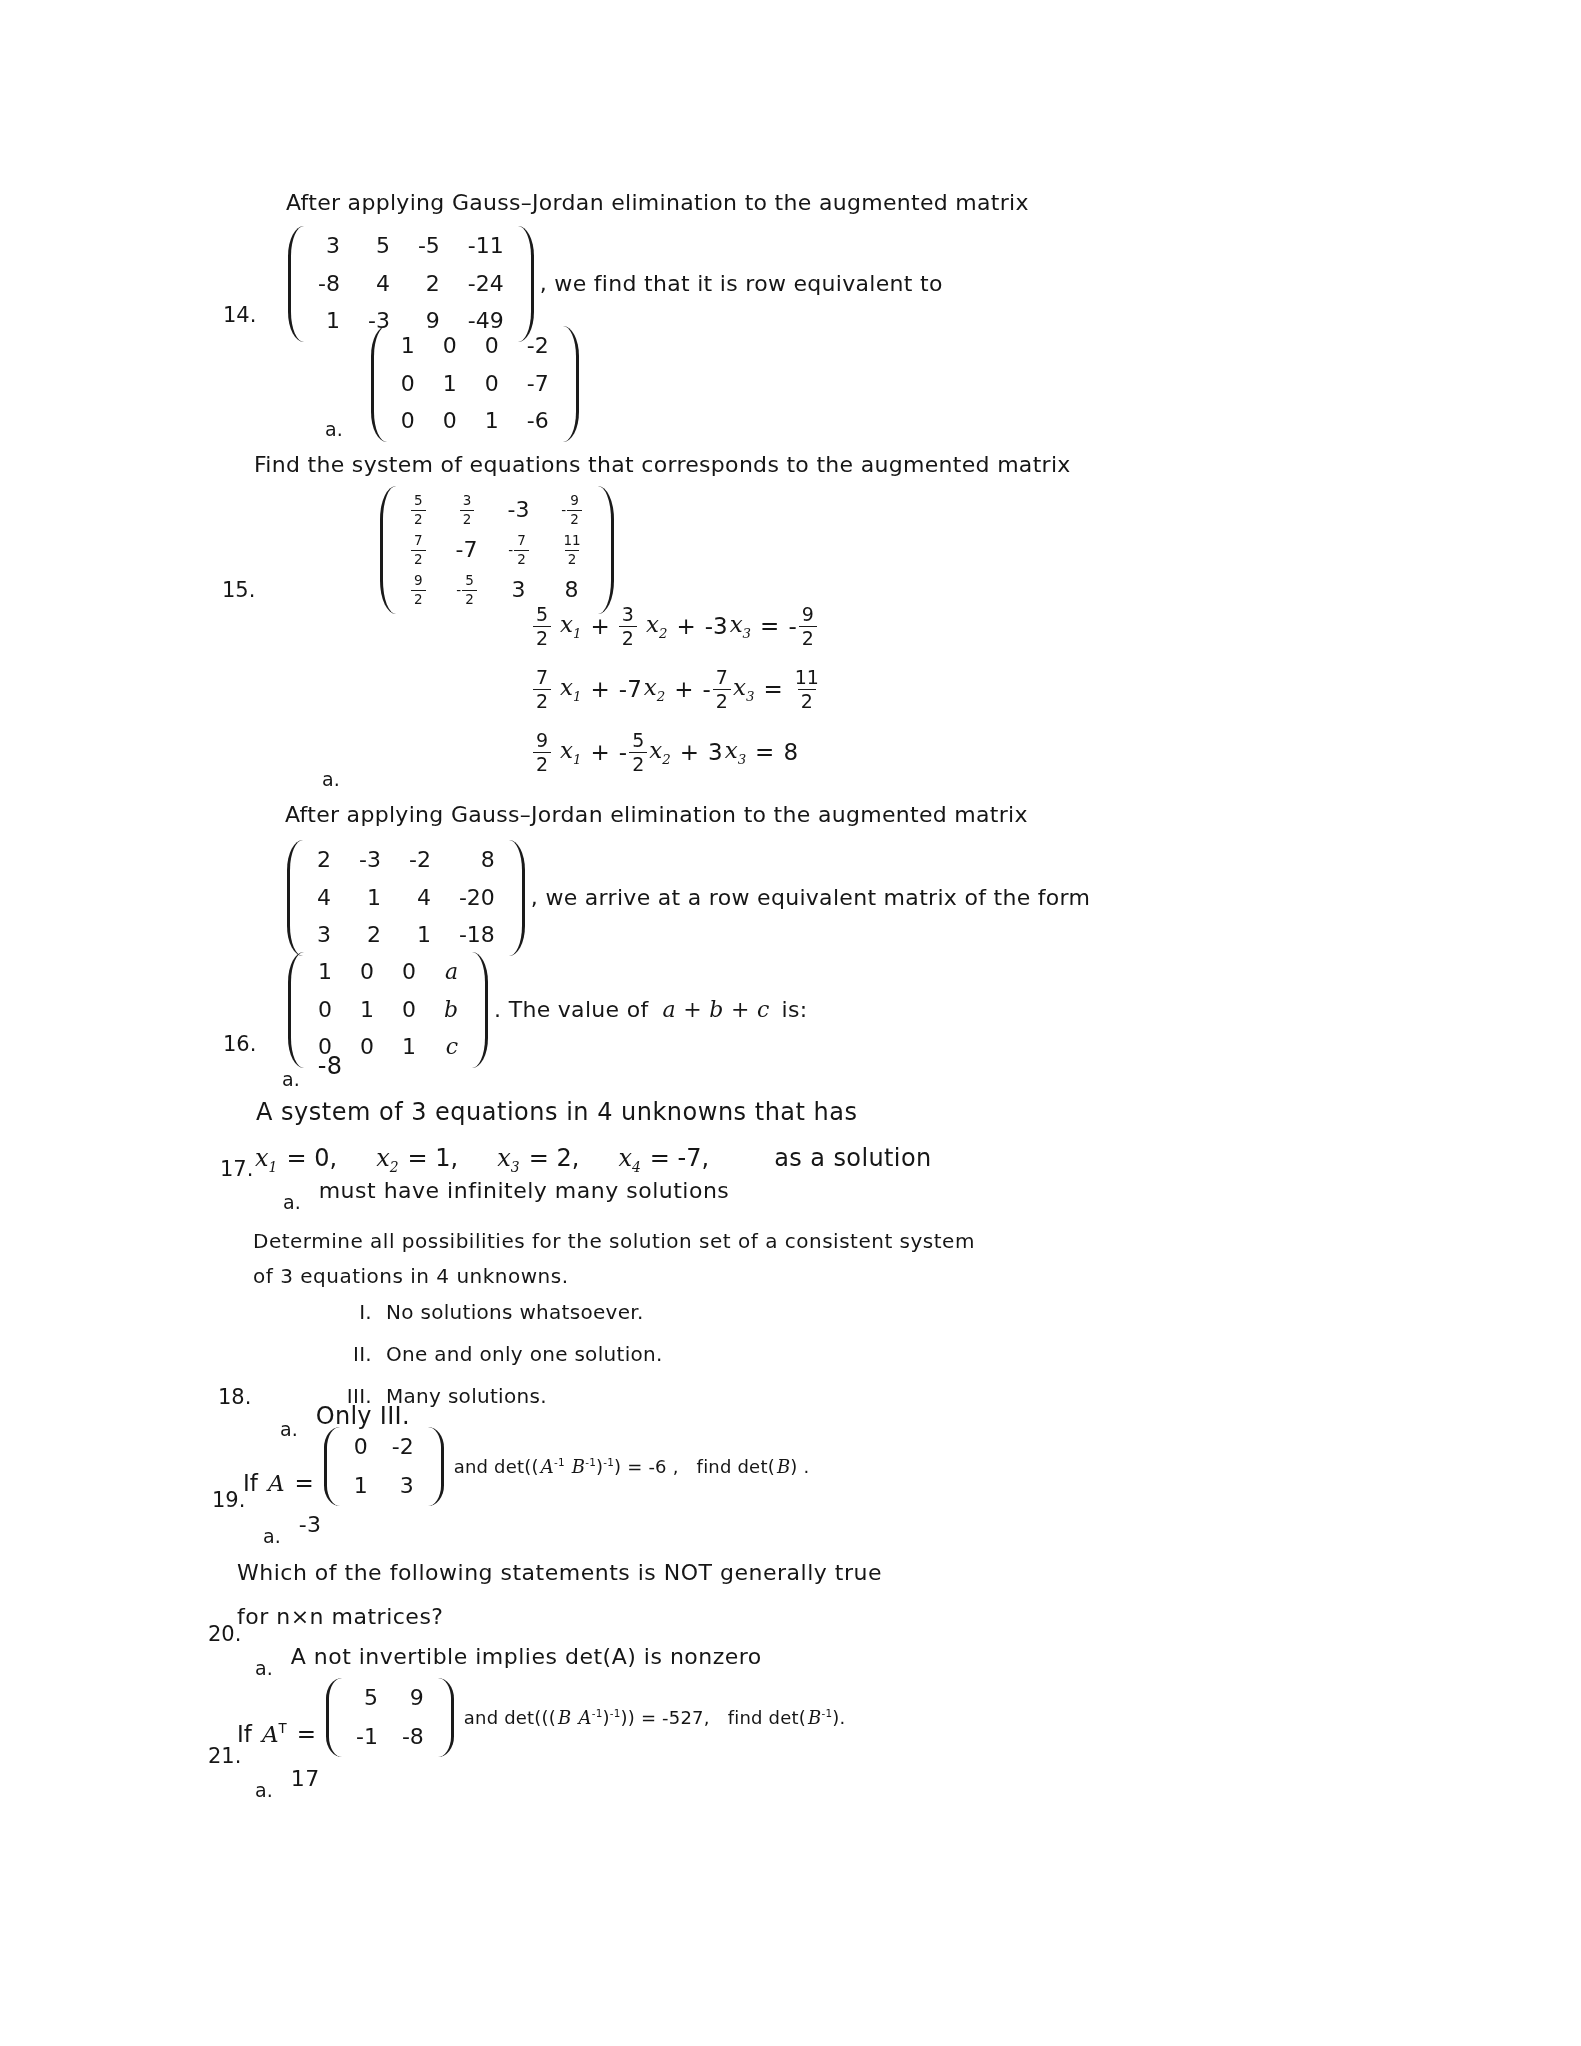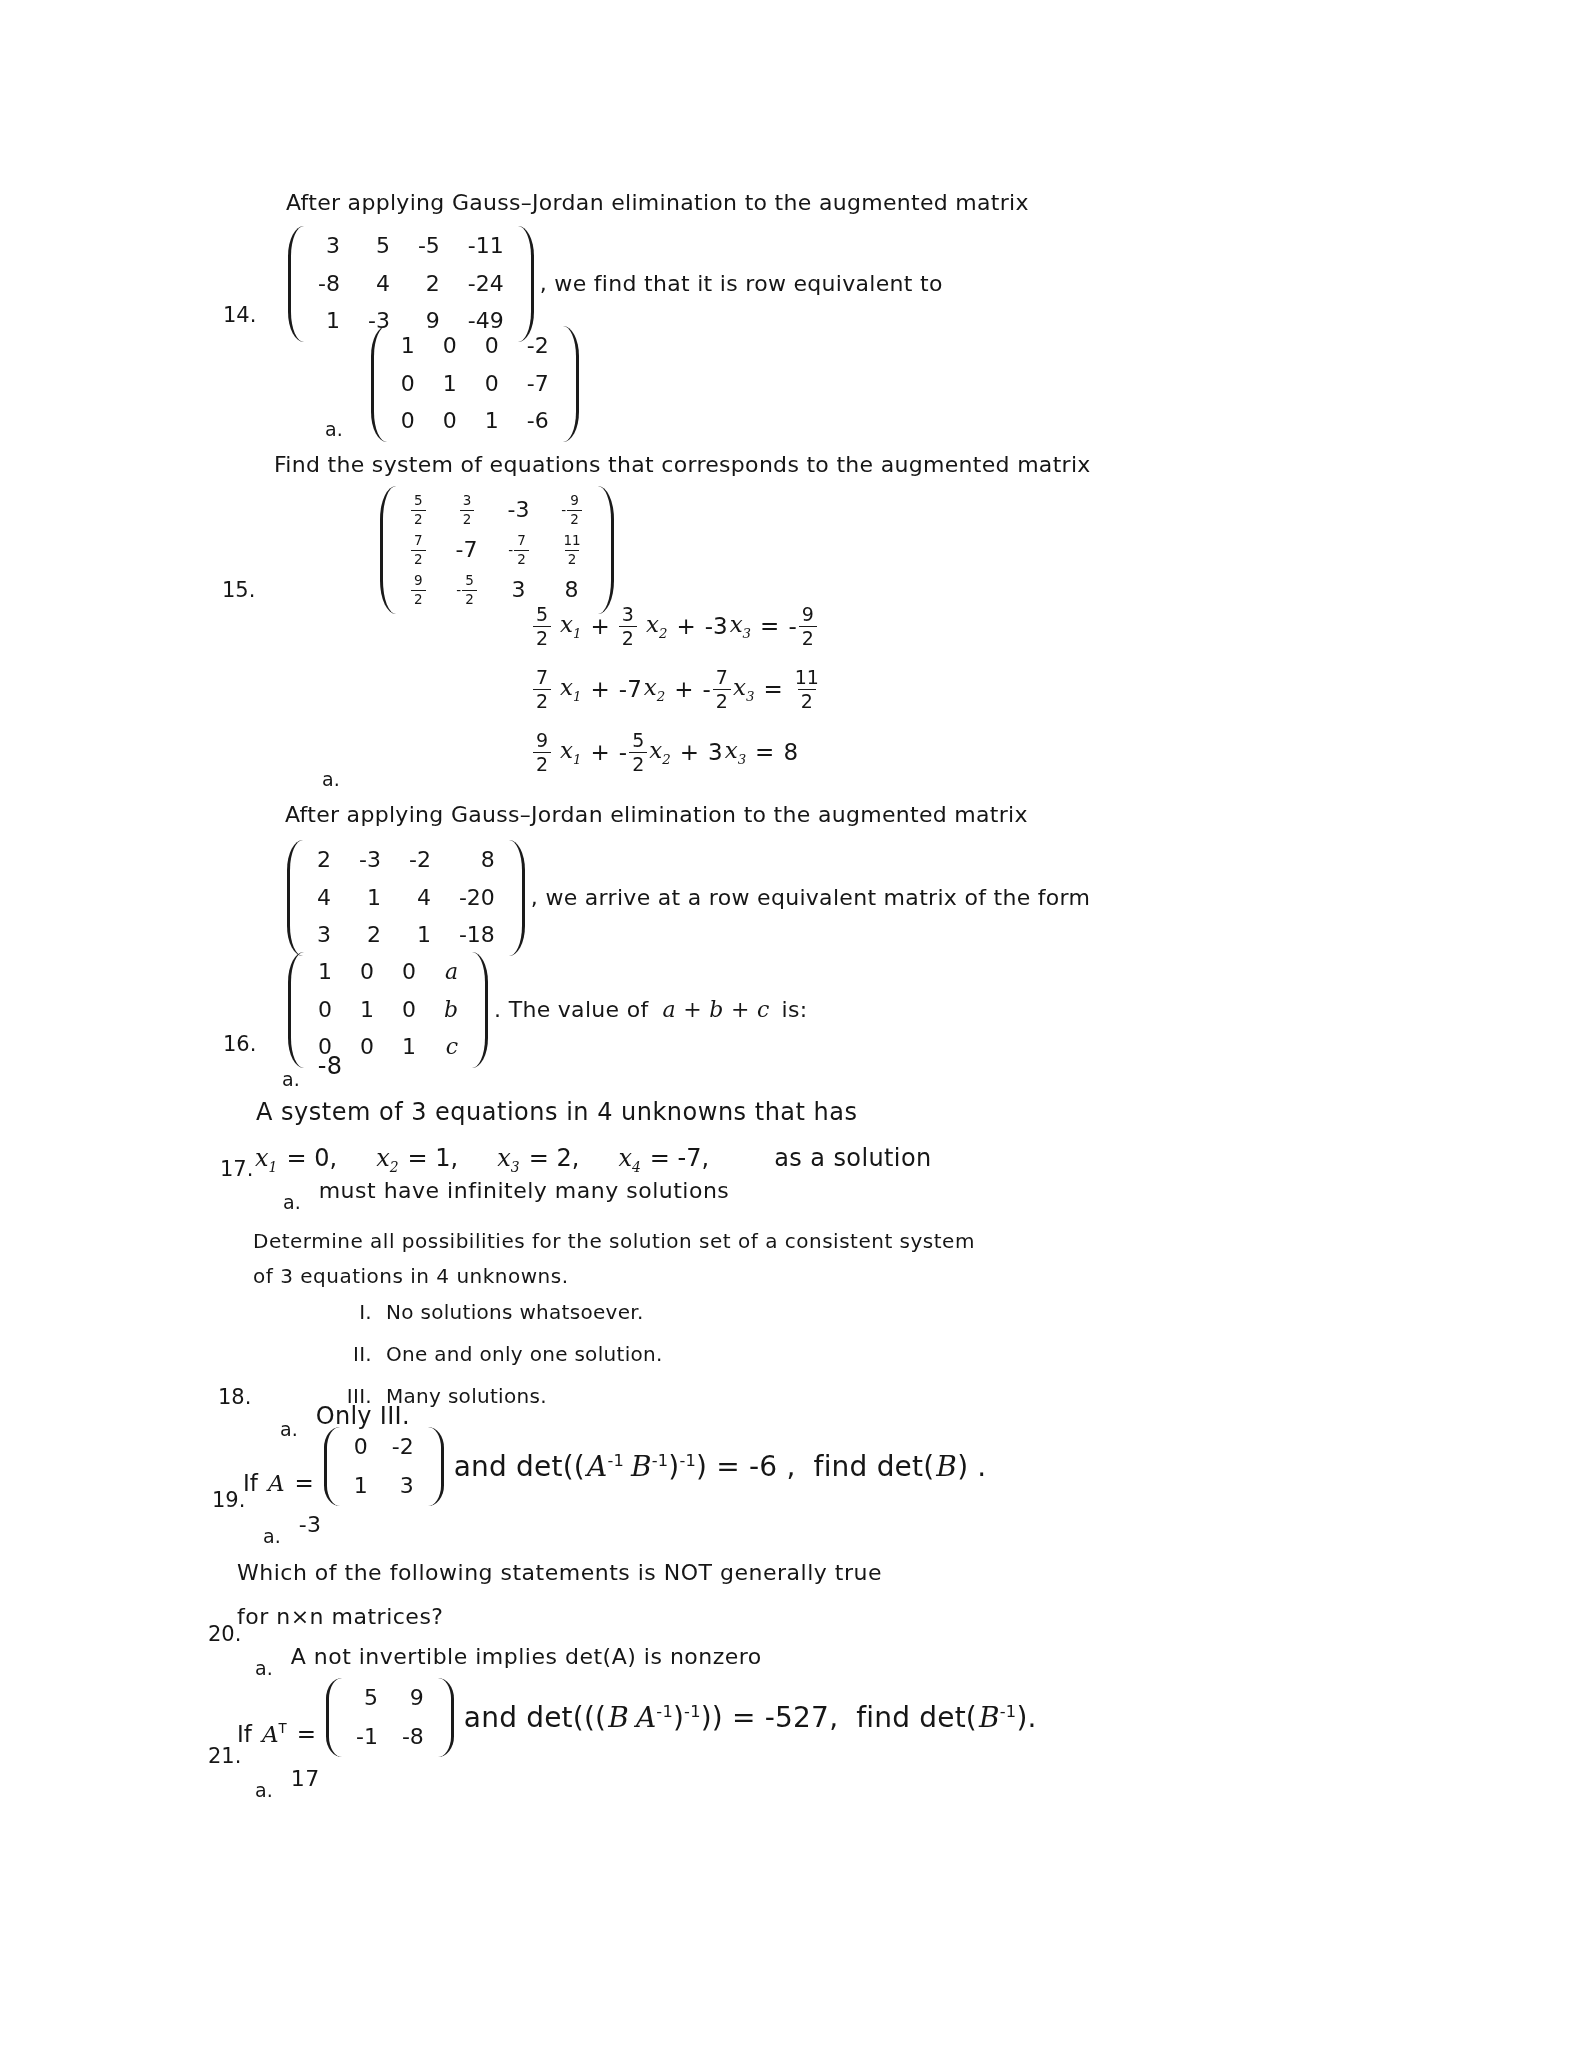--- a/index.html
+++ b/index.html
@@ -33,21 +33,21 @@
   
   .eqline{display:flex;align-items:center;gap:9px;height:60px;font-size:23px;margin-bottom:3px;}
   .term{display:inline-flex;align-items:center;gap:2px;}
   .mvar{font-family:"DejaVu Serif",serif;font-style:italic;}
   sub{font-size:0.58em;}
   sup{font-size:0.58em;}
   
   .answer{display:flex;align-items:flex-end;gap:18px;}
   .alabel{font-size:19px;}
   .avalue{margin-bottom:10px;}
-  .expr{font-size:28px;letter-spacing:0.2px;}
+  .expr{font-size:18px;letter-spacing:0.2px;}
   .expr .mvar{margin-left:2px;}
   .expr .spaced{margin-left:7px;}
   .expr .gapbig{margin-left:18px;}
   .rlist{display:grid;grid-template-columns:72px auto;column-gap:14px;row-gap:18px;font-size:20px;letter-spacing:0.3px;}
   .rlabel{justify-self:end;}
   .vpair{display:inline-flex;align-items:baseline;margin-right:34px;font-size:24px;}
   .vrest{margin-left:9px;}
   .vtail{margin-left:26px;font-size:24px;letter-spacing:0.4px;}
   .ls{letter-spacing:0.5px;}
 </style>
@@ -95,21 +95,21 @@
           <span class="cell">0</span>
           <span class="cell">0</span>
           <span class="cell">1</span>
           <span class="cell">-6</span>
         </span>
       <span class="pr"></span>
     </span>
   </div>
 
   <span class="abs qnum" style="left:222px;top:578px">15.</span>
-  <div class="abs t22" style="left:274px;top:452px">Find the system of equations that corresponds to the augmented matrix</div>
+  <div class="abs t22" style="left:254px;top:452px">Find the system of equations that corresponds to the augmented matrix</div>
   <div class="abs" style="left:380px;top:486px">
     <span class="mat">
       <span class="pl"></span>
       <span class="cells c4f">
           <span class="cellv">
             <span class="msign"></span>
             <span class="frac mfrac">
               <span class="fn">5</span>
               <span class="fd">2</span>
             </span>

